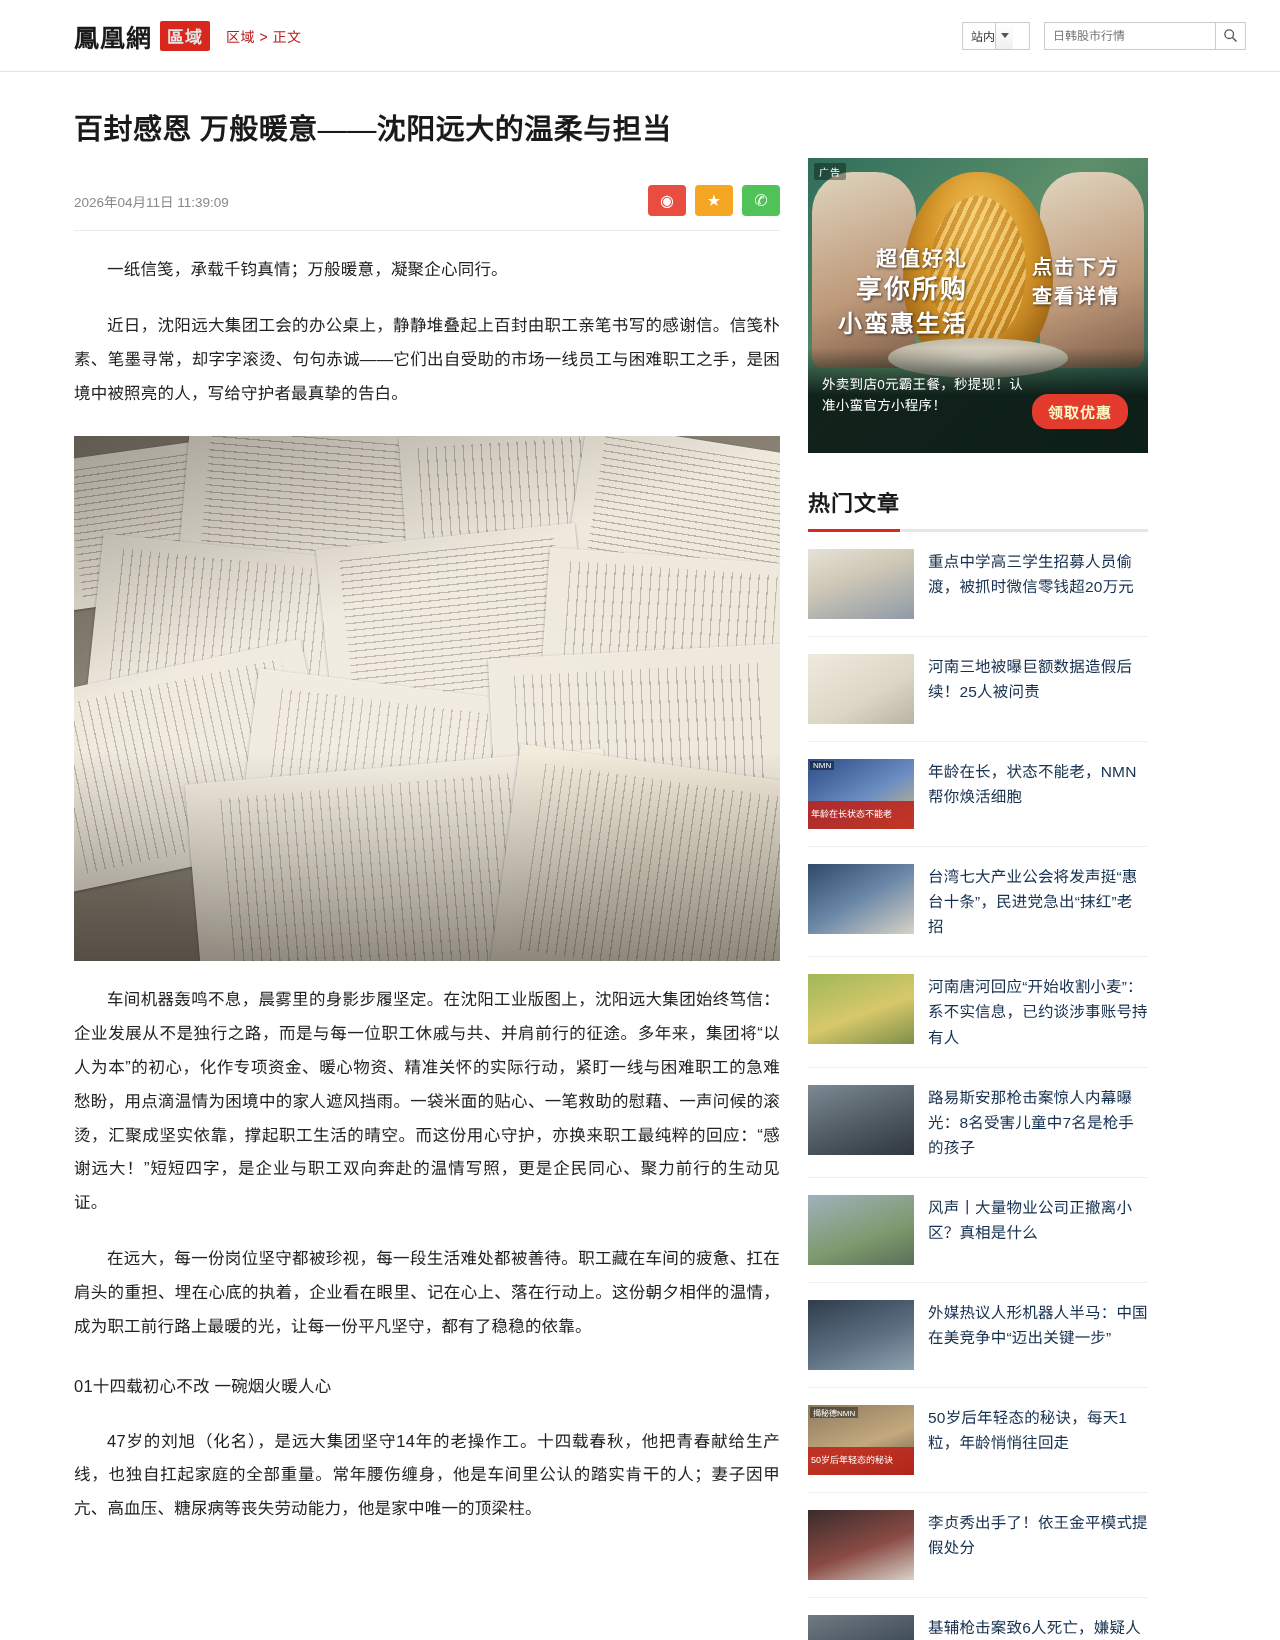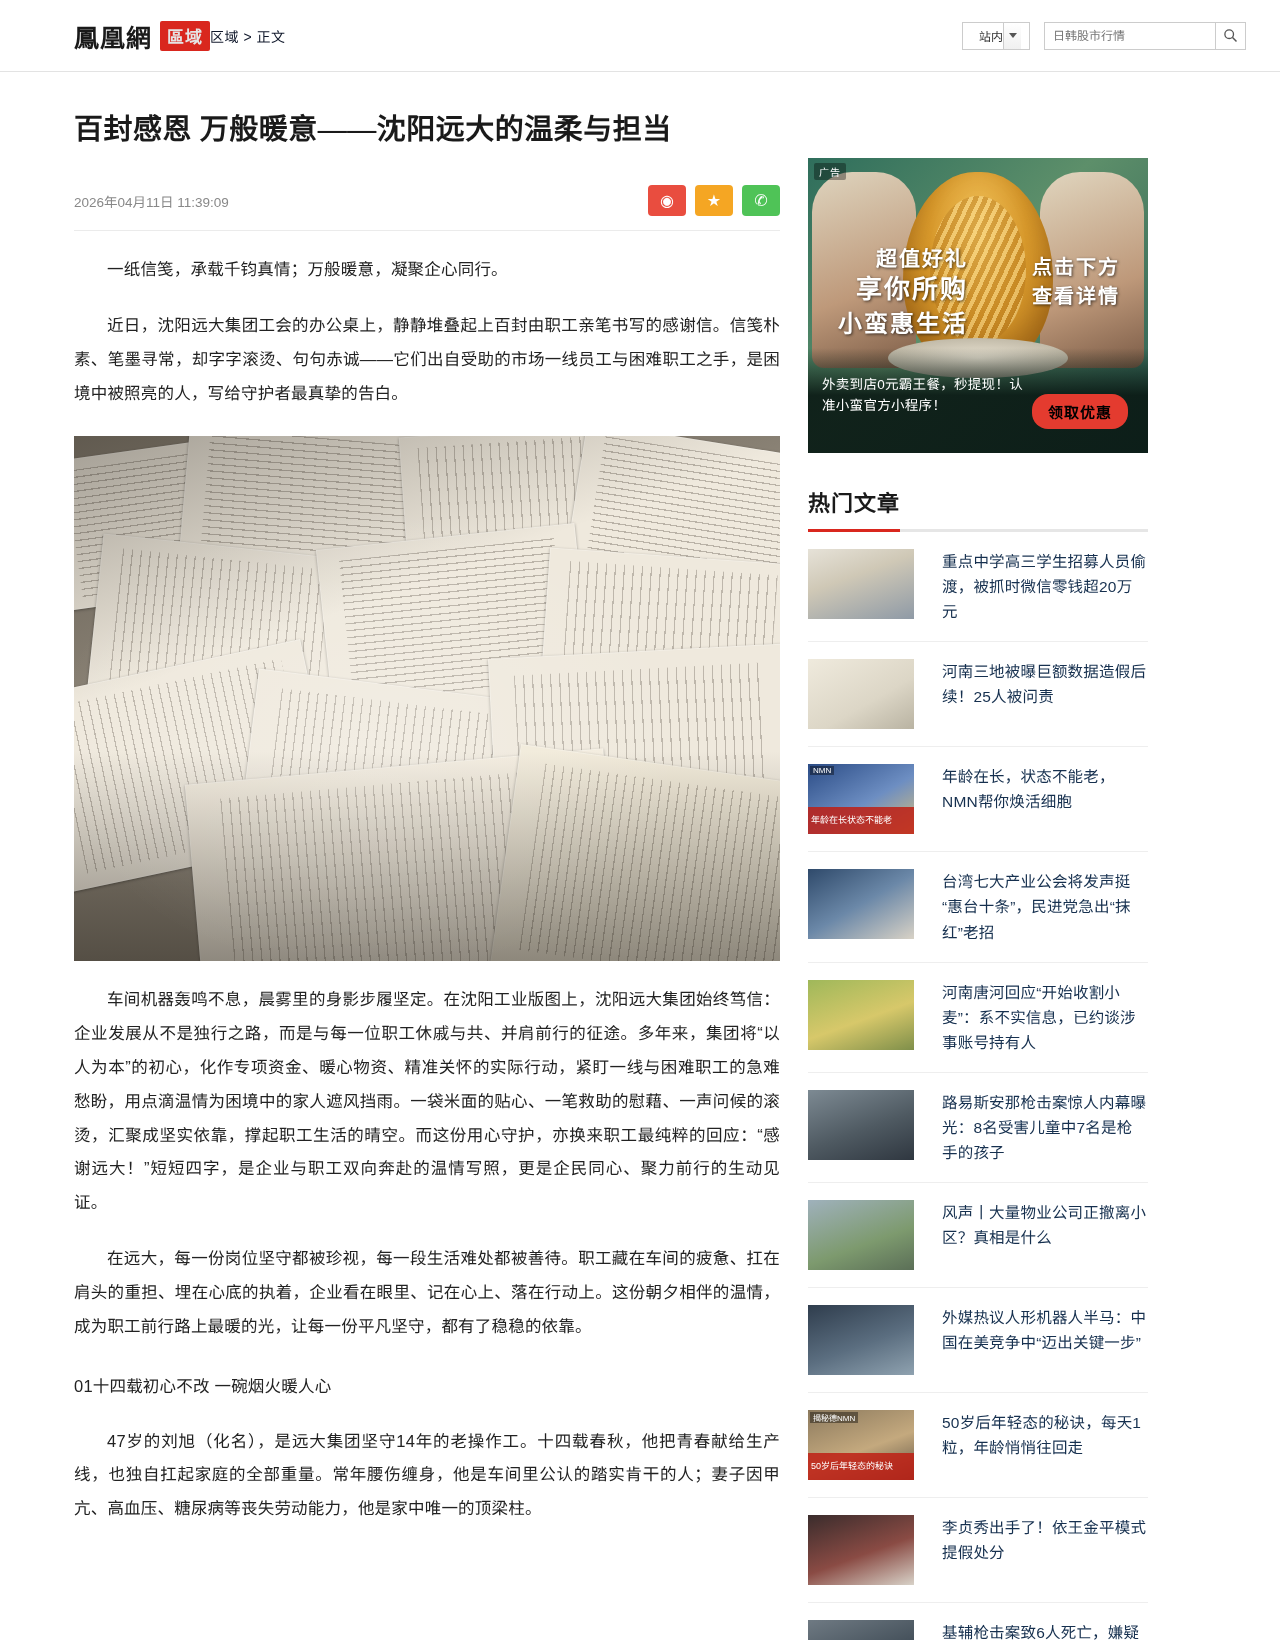--- a/index.html
+++ b/index.html
@@ -22,30 +22,30 @@
   .logo-text {
     font-family: "Liberation Serif", "DejaVu Serif", serif;
     font-size: 25px; font-weight: bold; color: #1a1a1a;
     letter-spacing: 1px;
   }
   .logo-badge {
     background: #d9271e; color: #e5e5e5; font-size: 17px; font-weight: bold;
     padding: 2px 7px 3px; border-radius: 2px; letter-spacing: 1px;
   }
   .breadcrumb {
-    font-size: 14px; color: #0f172a; letter-spacing: .5px;
+    margin-left: 16px; font-size: 14px; color: #b91c1c; letter-spacing: .5px;
   }
   .header-right {
     position: absolute; right: 34px; top: 50%; transform: translateY(-50%);
     display: flex; align-items: center;
   }
   .site-select {
     width: 68px; height: 28px; border: 1px solid #ccc; background: #fff;
     font-size: 12px; color: #333; display: flex; align-items: center;
-    justify-content: center; padding: 0 0 0 8px;
+    justify-content: flex-start; padding: 0 0 0 8px;
   }
   .site-select .arrow-box {
     width: 18px; height: 26px; border-left: 1px solid #ccc;
     display: flex; align-items: center; justify-content: center;
     background: linear-gradient(#fff,#f0f0f0);
   }
   .caret-down {
     width: 0; height: 0; border-left: 4px solid transparent;
     border-right: 4px solid transparent; border-top: 5px solid #555;
   }
@@ -186,40 +186,40 @@
   .ad-strip {
     position: absolute; left: 0; right: 0; bottom: 0; height: 105px;
     background: linear-gradient(to top, rgba(10,25,20,.92) 55%, rgba(10,25,20,0));
   }
   .ad-copy {
     position: absolute; left: 14px; bottom: 36px; width: 210px;
     color: #fff; font-size: 13.5px; line-height: 1.6; letter-spacing: .3px;
   }
   .ad-cta {
     position: absolute; right: 20px; bottom: 24px;
-    background: #e43b2f; color: #000000; font-size: 15px; font-weight: bold;
+    background: #e43b2f; color: #fef9c3; font-size: 15px; font-weight: bold;
     padding: 7px 16px; border-radius: 16px; cursor: pointer;
     letter-spacing: 1px;
   }
 
   .hot-head {
     margin-top: 32px; position: relative; padding-bottom: 12px;
     border-bottom: 3px solid #e6e6e6;
   }
   .hot-head h3 {
     margin: 0; font-size: 22px; color: #1a1a1a; letter-spacing: 1px;
     font-family: "Liberation Serif", serif; font-weight: bold;
   }
   .hot-head:after {
     content: ""; position: absolute; left: 0; bottom: -3px;
     width: 92px; height: 3px; background: #d9271e;
   }
 
   .hot-item {
-    display: flex; gap: 28px; padding: 17px 0;
+    display: flex; gap: 14px; padding: 17px 0;
     border-bottom: 1px solid #eee; cursor: pointer;
   }
   .thumb {
     width: 106px; height: 70px; flex: none; position: relative;
     overflow: hidden; background: #cfd4d8;
   }
   .thumb .tg { position: absolute; inset: 0; }
   .thumb .tcap {
     position: absolute; left: 0; right: 0; bottom: 0;
     font-size: 9px; color: #fff; background: rgba(190,30,20,.85);

